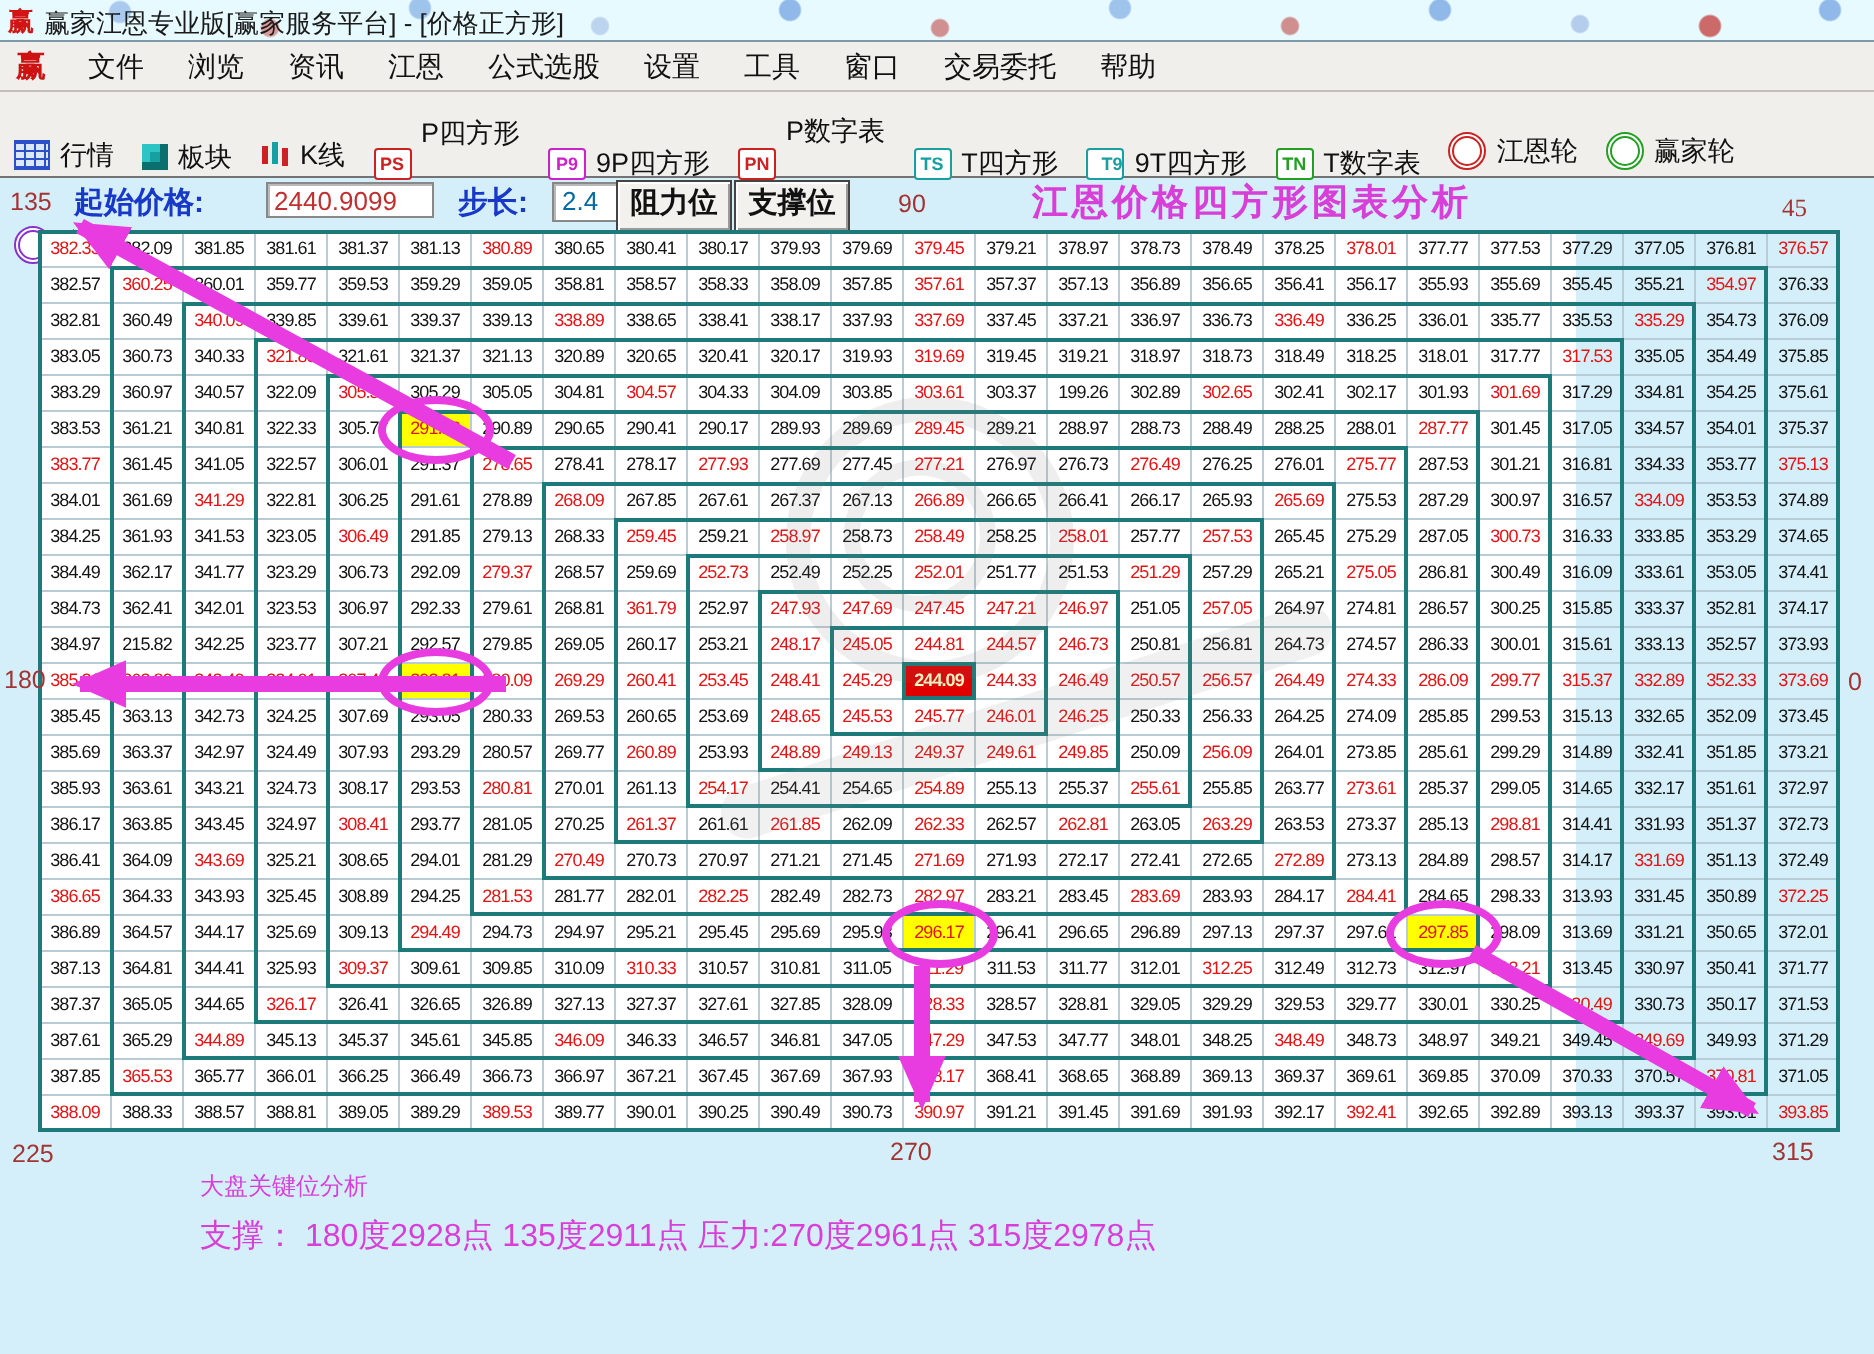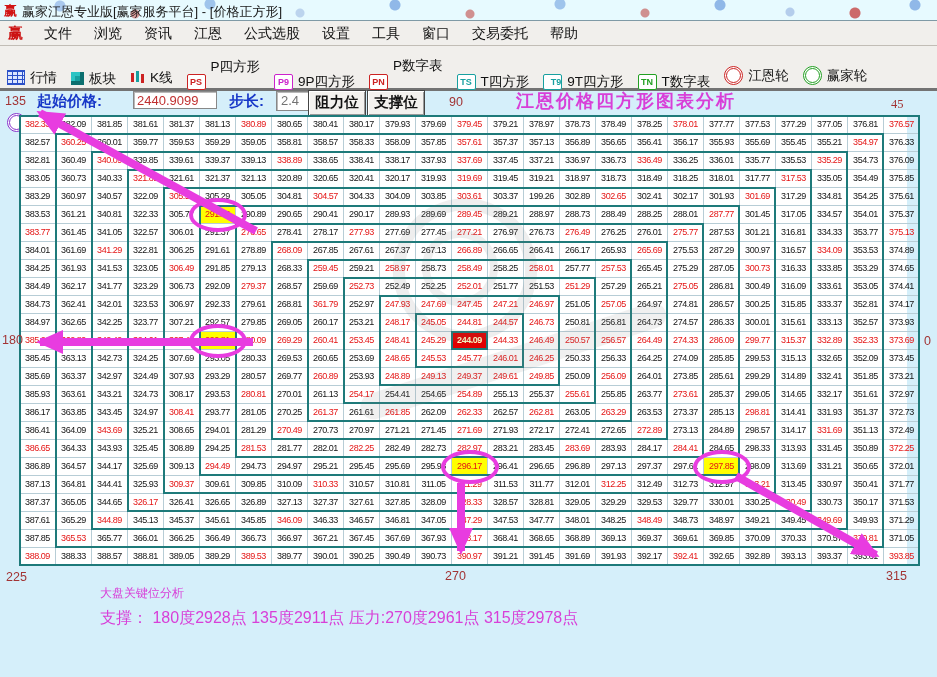--- a/index.html
+++ b/index.html
@@ -24,44 +24,44 @@
     border-bottom:1px solid #7f9aa6;}
   #titlebar .ttl{position:absolute;left:22px;top:3px;font-size:13px;color:#1a1a1a;white-space:nowrap;}
   #titlebar .tlogo{position:absolute;left:4px;top:2px;font-size:13px;font-weight:bold;color:#d11414;}
 
   
   #menubar{position:absolute;left:0;top:21px;width:937px;height:24px;background:#f1efec;border-bottom:1px solid #c2bdb6;}
   #menubar .mlogo{display:inline-block;margin:2px 10px 0 8px;font-size:15px;font-weight:bold;color:#cc1212;}
   .menu-item{display:inline-block;margin:3px 0 0 0;padding:1px 11px;font-size:14px;color:#111;cursor:default;}
 
   
-  #toolbar{position:absolute;left:0;top:46px;width:937px;height:42px;background:#f1efec;border-bottom:3px solid #737373;}
+  #toolbar{position:absolute;left:0;top:46px;width:937px;height:42px;background:#f1efec;border-bottom:1px solid #737373;}
   .tb-item{display:inline-flex;align-items:center;gap:5px;height:40px;padding:0 7px;font-size:13.5px;color:#111;cursor:default;}
   .tb-badge{display:inline-block;width:17px;height:14px;line-height:14px;text-align:center;font-size:9px;font-weight:bold;border:1px solid;border-radius:2px;background:#fff;}
   .tb-circle{display:inline-block;width:13px;height:13px;border:3px double;border-radius:50%;background:#fff;}
   .ic-grid{display:inline-block;width:16px;height:13px;border:1px solid #2b50c8;
     background:linear-gradient(#2b50c8 1px,transparent 1px) 0 4px/16px 4px,linear-gradient(90deg,#2b50c8 1px,transparent 1px) 4px 0/5px 13px,#dce6ff;}
   .ic-blocks{display:inline-block;width:13px;height:13px;background:#17a0a0;box-shadow:inset -4px -4px 0 #0c6f6f,inset 4px 4px 0 #2cc4c4;}
   .ic-candles{display:inline-block;width:15px;height:14px;position:relative;
     background:linear-gradient(#c22 0 0) 1px 2px/3px 9px no-repeat,linear-gradient(#17a0a0 0 0) 6px 0/3px 11px no-repeat,linear-gradient(#c22 0 0) 11px 3px/3px 9px no-repeat;}
   .ic-dollar{display:inline-block;font-size:15px;font-weight:bold;color:#1ca51c;}
 
   
   #controls{position:absolute;left:0;top:88px;width:937px;height:28px;}
   .corner-label{position:absolute;font-size:12.5px;color:#a23434;z-index:6;}
   .blue-label{position:absolute;font-size:15px;font-weight:bold;color:#1838c8;}
   #start-input{position:absolute;left:133px;top:91px;width:76px;height:16px;border:1px solid #888;box-shadow:inset 1px 1px 0 #b9b9b9;background:#fff;color:#c03030;font-size:13px;padding:0 3px;font-family:"Liberation Sans",sans-serif;}
   #step-select{position:absolute;left:276px;top:91px;width:68px;height:18px;background:#fff;border:1px solid #888;box-shadow:inset 1px 1px 0 #b9b9b9;}
-  #step-select .val{position:absolute;left:4px;top:1px;font-size:13px;color:#737373;}
+  #step-select .val{position:absolute;left:4px;top:1px;font-size:13px;color:#0369a1;}
   #step-select .dd{position:absolute;right:0;top:0;width:16px;height:16px;background:#e8e5e1;border-left:1px solid #999;text-align:center;font-size:8px;line-height:16px;color:#222;}
   .px-button{position:absolute;top:90px;height:24px;background:#f3f1ee;border:1px solid #444;box-shadow:inset 1px 1px 0 #fff,inset -1px -1px 0 #9a9a9a;font-size:14.5px;font-weight:bold;color:#111;text-align:center;line-height:22px;}
   #heading{position:absolute;left:516px;top:89px;font-size:18px;font-weight:bold;color:#d83fd8;letter-spacing:2px;}
 
   
-  #grid{position:absolute;left:20px;top:116px;width:887px;height:450px;background:#fff;
+  #grid{position:absolute;left:20px;top:116px;width:768px;height:450px;background:#fff;
     display:grid;grid-template-columns:repeat(25,36px);grid-template-rows:repeat(25,18px);}
   .cell{box-sizing:border-box;border-right:1px solid #b7cdd6;border-bottom:1px solid #b7cdd6;
     font-size:9px;letter-spacing:-0.45px;line-height:17px;text-align:center;white-space:nowrap;overflow:hidden;color:#141414;}
   .cell.red{color:#e41414;}
   .cell.center{background:#e00000;color:#ffffc8;font-weight:bold;}
   .cell.hl{background:#ffff00;color:#e41414;}
   .ring{position:absolute;box-sizing:border-box;border:2px solid #1e7a7a;pointer-events:none;}
   .ellipse{position:absolute;width:58px;height:34px;border:4px solid #e83ce0;border-radius:50%;box-sizing:border-box;pointer-events:none;z-index:4;}
   #watermark{position:absolute;left:300px;top:180px;width:400px;height:280px;opacity:.12;transform:rotate(-18deg);z-index:2;pointer-events:none;}
   #watermark .wm-circle{position:absolute;left:110px;top:10px;width:120px;height:120px;border:12px solid #777;border-radius:50%;}
@@ -419,21 +419,21 @@
       <div class="cell red">257.05</div>
       <div class="cell">264.97</div>
       <div class="cell">274.81</div>
       <div class="cell">286.57</div>
       <div class="cell">300.25</div>
       <div class="cell">315.85</div>
       <div class="cell">333.37</div>
       <div class="cell">352.81</div>
       <div class="cell">374.17</div>
       <div class="cell">384.97</div>
-      <div class="cell">362.65</div>
+      <div class="cell">215.82</div>
       <div class="cell">342.25</div>
       <div class="cell">323.77</div>
       <div class="cell">307.21</div>
       <div class="cell">292.57</div>
       <div class="cell">279.85</div>
       <div class="cell">269.05</div>
       <div class="cell">260.17</div>
       <div class="cell">253.21</div>
       <div class="cell red">248.17</div>
       <div class="cell red">245.05</div>

